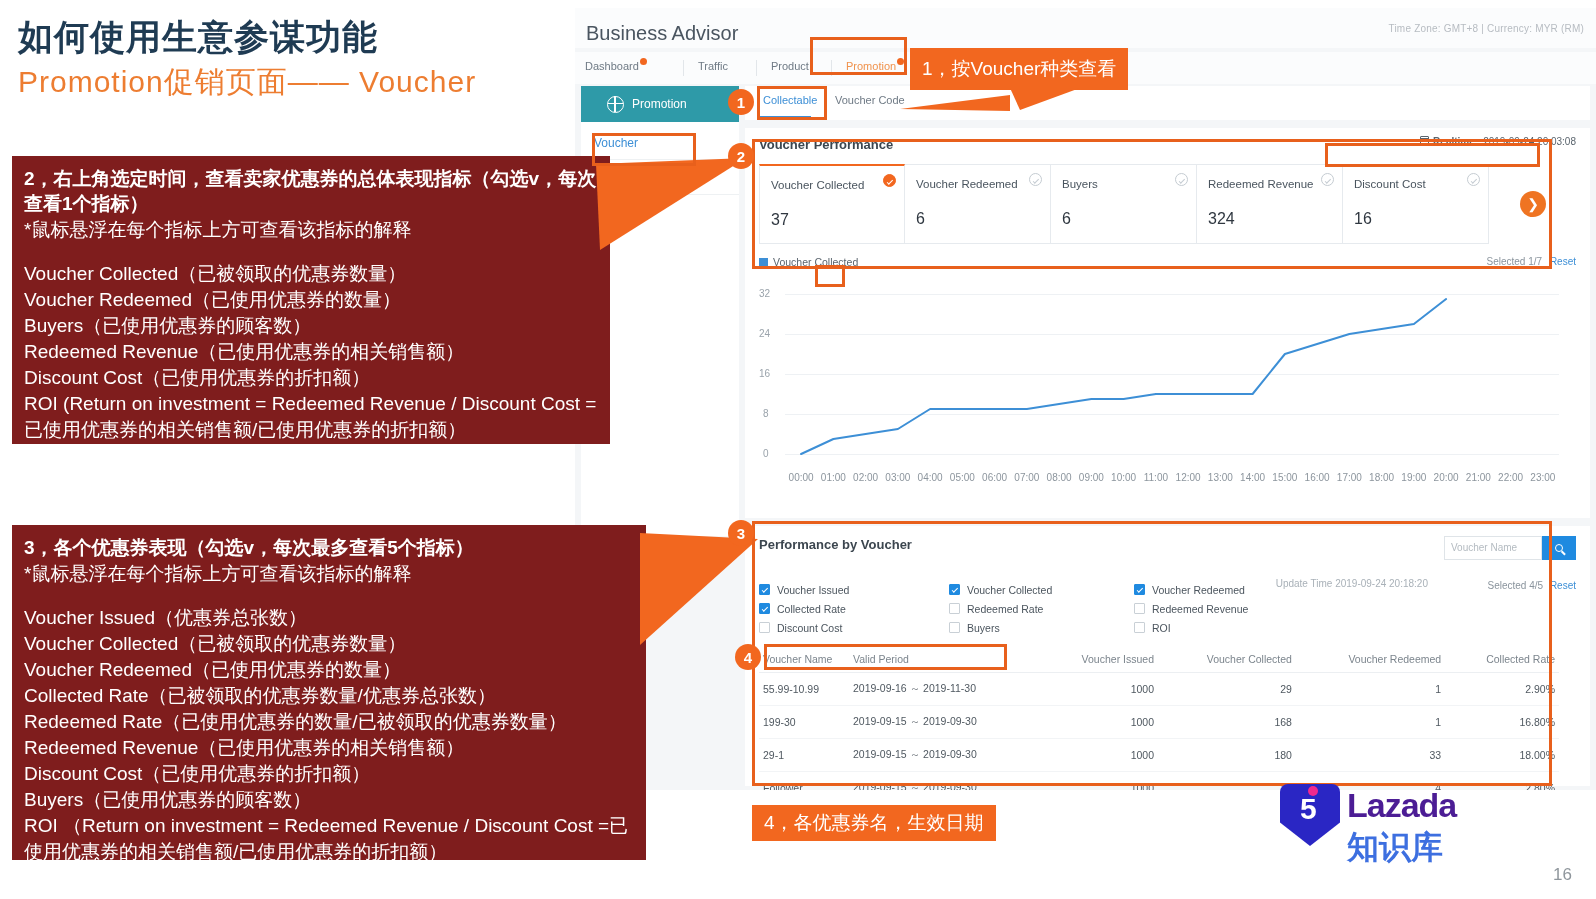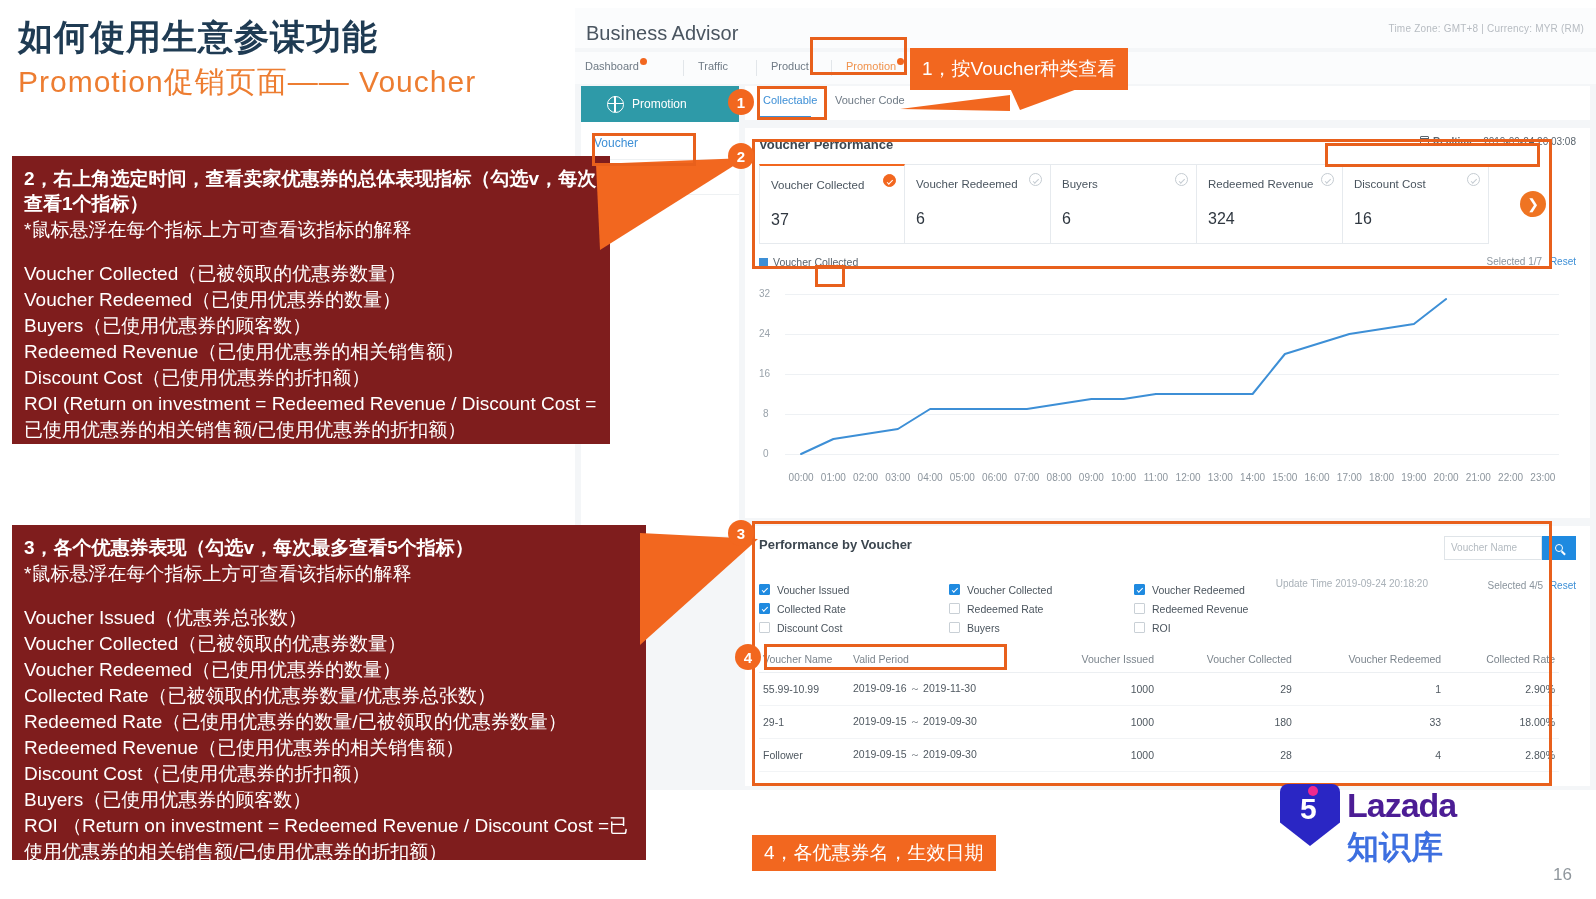--- a/index.html
+++ b/index.html
@@ -378,20 +378,28 @@
           <tbody id="vt-body">
               <tr>
                 <td class="tl">55.99-10.99</td>
                 <td class="tl period">2019-09-16 ～ 2019-11-30</td>
                 <td class="tr">1000</td>
                 <td class="tr">29</td>
                 <td class="tr">1</td>
                 <td class="tr">2.90%</td>
               </tr>
               <tr>
+                <td class="tl">199-30</td>
+                <td class="tl period">2019-09-15 ～ 2019-09-30</td>
+                <td class="tr">1000</td>
+                <td class="tr">168</td>
+                <td class="tr">1</td>
+                <td class="tr">16.80%</td>
+              </tr>
+              <tr>
                 <td class="tl">29-1</td>
                 <td class="tl period">2019-09-15 ～ 2019-09-30</td>
                 <td class="tr">1000</td>
                 <td class="tr">180</td>
                 <td class="tr">33</td>
                 <td class="tr">18.00%</td>
               </tr>
               <tr>
                 <td class="tl">Follower</td>
                 <td class="tl period">2019-09-15 ～ 2019-09-30</td>
@@ -445,21 +453,21 @@
   <div class="tag" style="left:910px; top:48px; height:42px;">
     <span>1，按Voucher种类查看</span>
   </div>
   <svg style="position:absolute;left:1000px;top:88px;width:120px;height:30px;">
     <polygon points="10,0 80,0 20,22" fill="#f2671f"></polygon>
   </svg>
   <svg style="position:absolute;left:840px;top:95px;width:170px;height:22px;">
     <polygon points="170,0 60,14 170,16" fill="#f2671f"></polygon>
   </svg>
 
-  <div class="tag" style="left:752px; top:805px; height:36px;margin-top:30px;">
+  <div class="tag" style="left:752px; top:805px; height:36px;">
     <span>4，各优惠券名，生效日期</span>
   </div>
 
   <div class="obox" style="left:810px; top:37px; width:97px; height:38px;"></div>
   <div class="obox" style="left:757px; top:86px; width:70px; height:34px;"></div>
   <div class="obox" style="left:592px; top:133px; width:104px; height:33px;"></div>
   <div class="obox" style="left:752px; top:139px; width:800px; height:130px;"></div>
   <div class="obox" style="left:1325px; top:143px; width:215px; height:24px;"></div>
   <div class="obox" style="left:815px; top:265px; width:30px; height:22px;"></div>
   <div class="obox" style="left:752px; top:521px; width:800px; height:265px;"></div>

